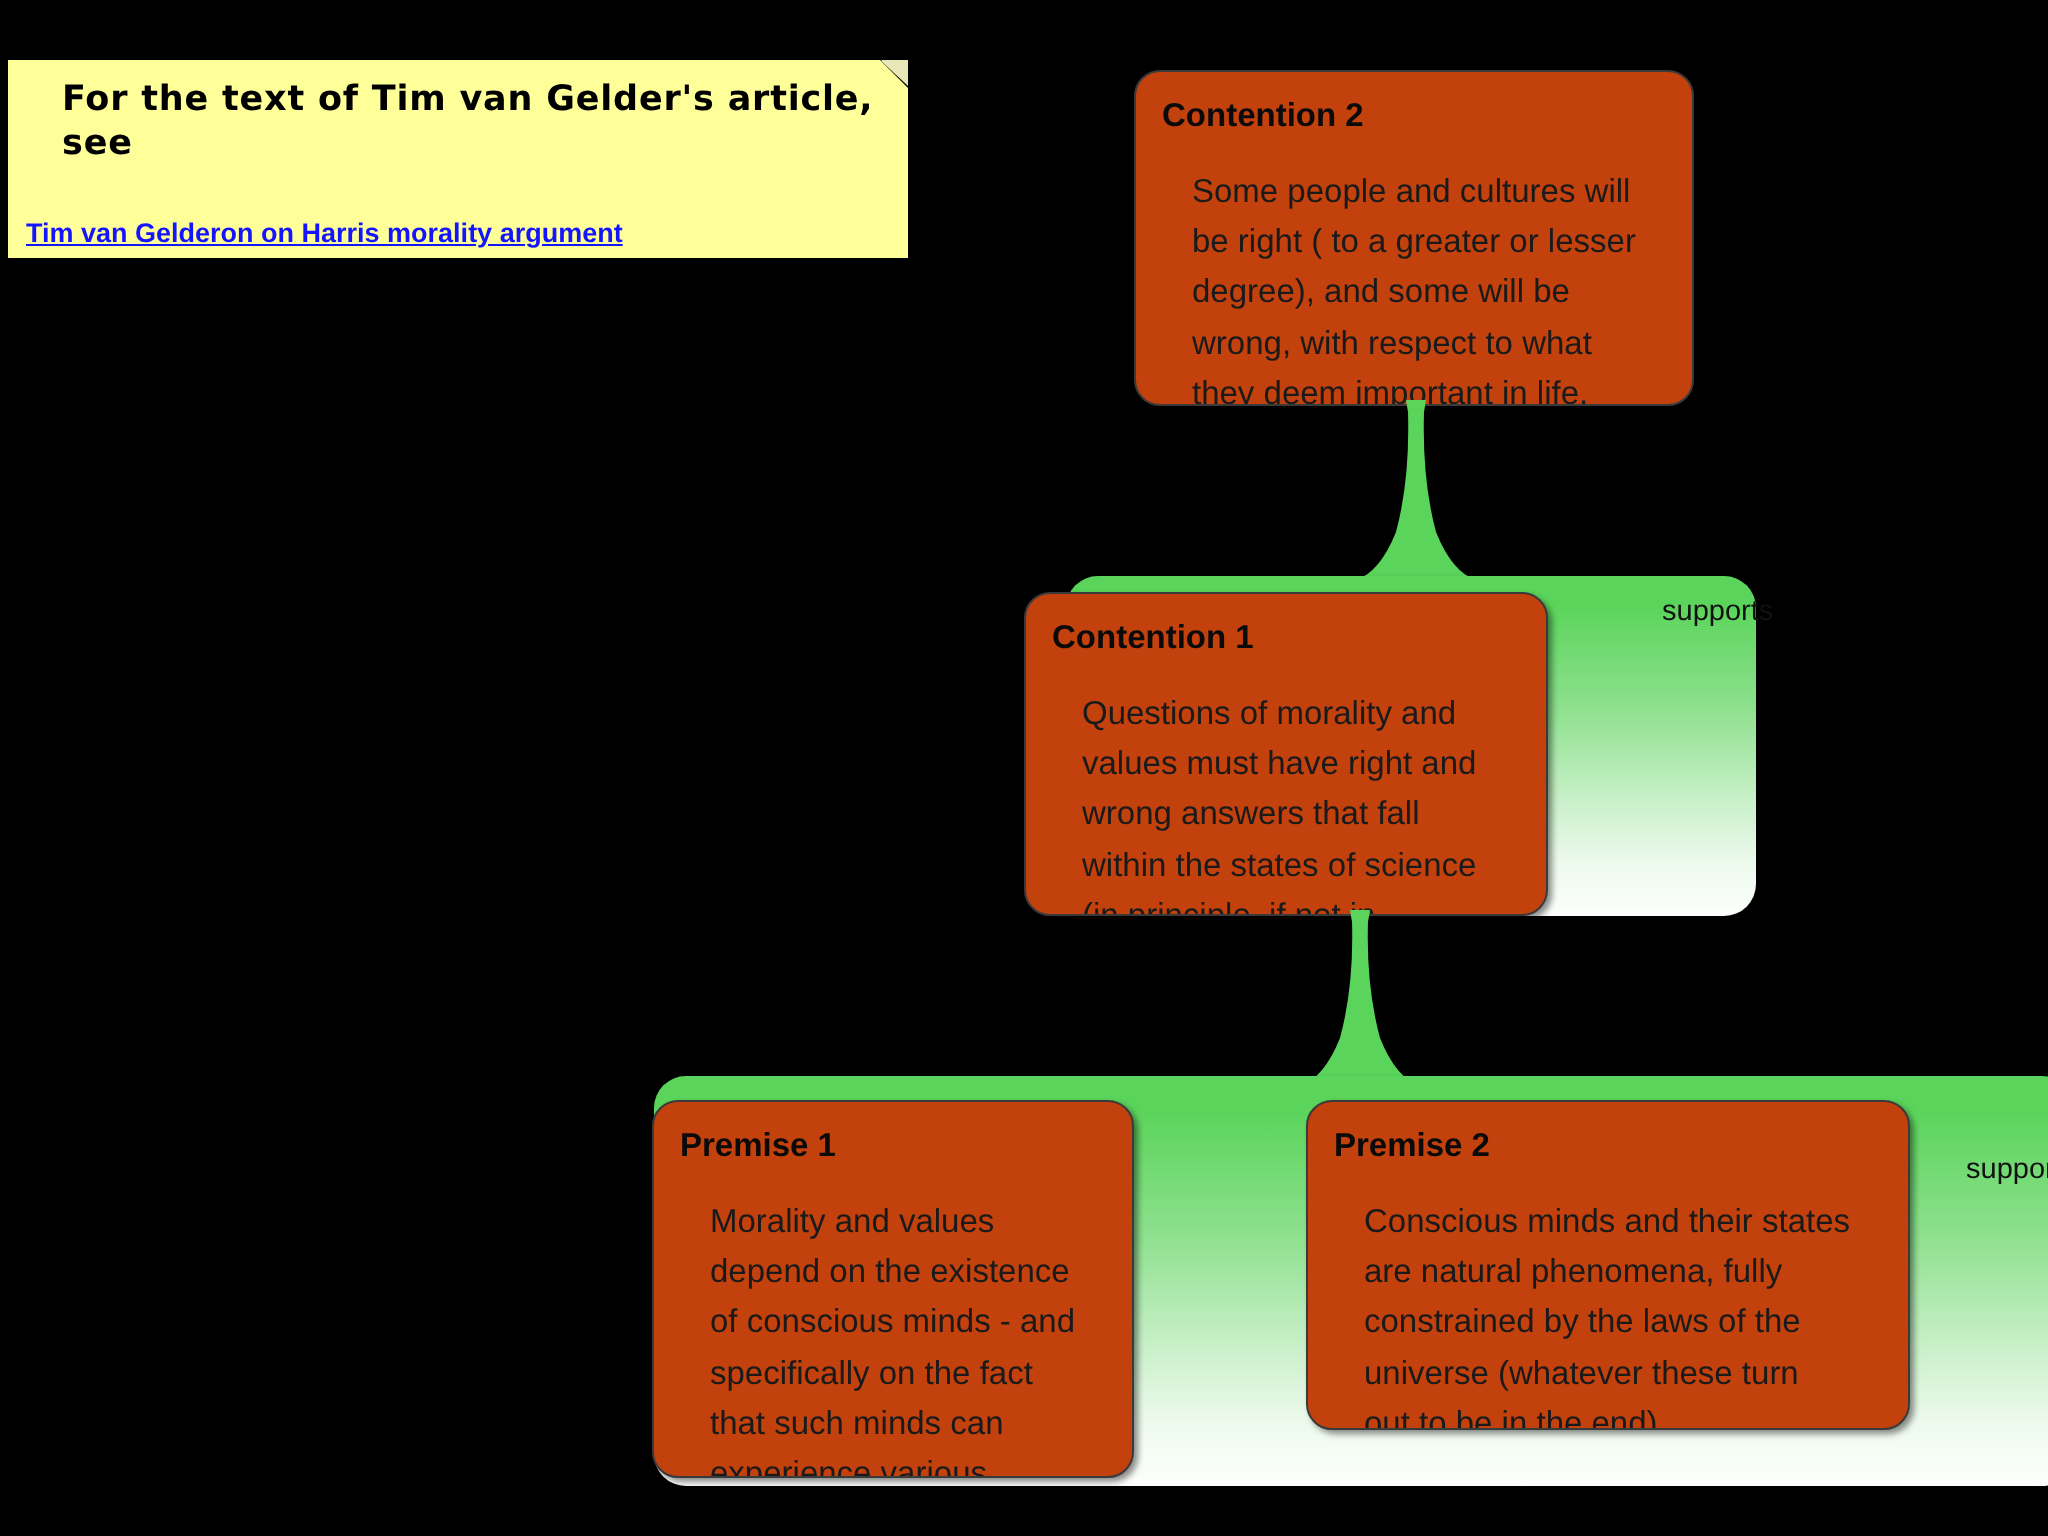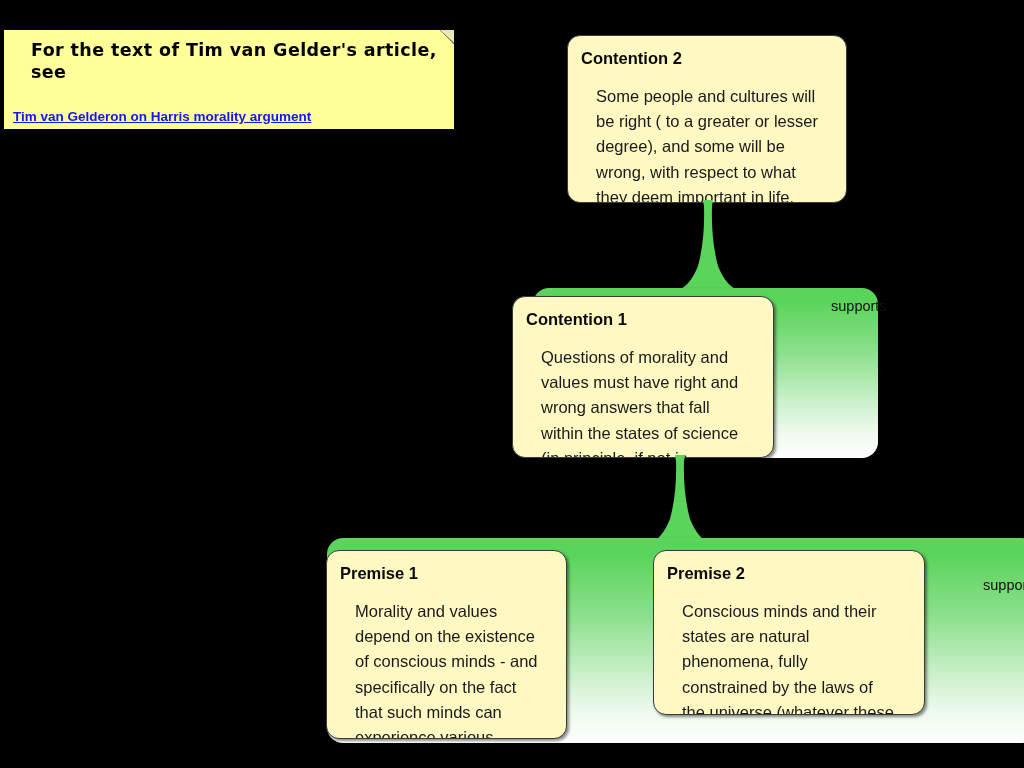--- a/index.html
+++ b/index.html
@@ -97,21 +97,21 @@
   .connector {
     position: absolute;
     width: 60px;
     overflow: hidden;
   }
   .connector svg { display: block; }
 
   
   .card {
     position: absolute;
-    background: #fef9c3;
+    background: #c2410c;
     border: 1.3px solid #3a3a3a;
     border-radius: 13px;
     box-sizing: border-box;
     box-shadow: 2px 2px 3px rgba(0,0,0,0.45);
     padding: 11px 13px 10px 13px;
     overflow: hidden;
   }
   .card-title {
     font-family: "Liberation Sans", sans-serif;
     font-weight: bold;
@@ -169,18 +169,18 @@
 
   <div class="support-box" style="left:327px; top:538px; width:710px; height:205px;">
   </div>
   <div class="support-label" style="left:968px; top:577px;">support</div>
 
   <div class="card" style="left:326px; top:550px; width:241px; height:189px;">
     <p class="card-title">Premise 1</p>
     <p class="card-body">Morality and values depend on the existence of conscious minds - and specifically on the fact that such minds can experience various forms of well-being and suffering in this universe.</p>
   </div>
 
-  <div class="card" style="left:653px; top:550px; width:272px; height:165px;">
+  <div class="card" style="left:653px; top:550px; width:302px; height:165px;">
     <p class="card-title">Premise 2</p>
     <p class="card-body">Conscious minds and their states are natural phenomena, fully constrained by the laws of the universe (whatever these turn out to be in the end).</p>
   </div>
 
 </div>
 
 </body></html>

